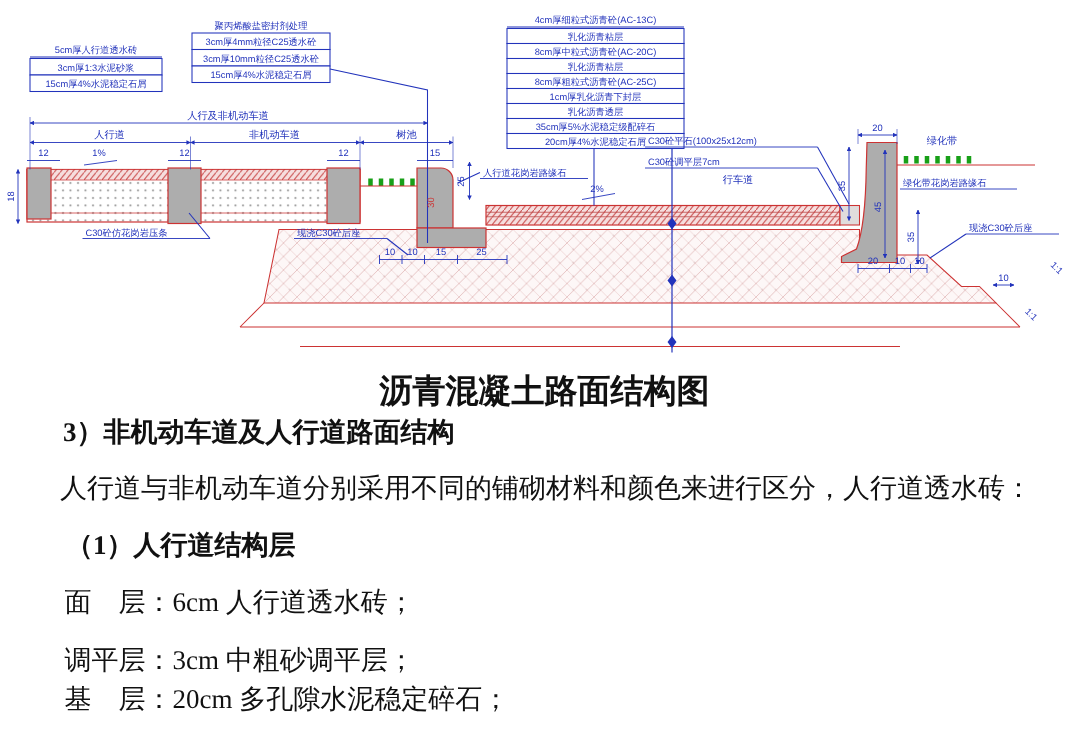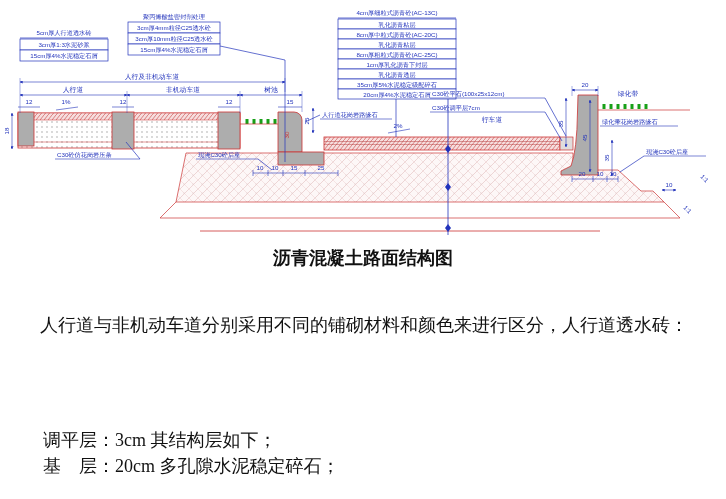--- a/index.html
+++ b/index.html
@@ -1,20 +1,20 @@
 <!DOCTYPE html>
 <html><head>
 <meta charset="utf-8">
 <style>
   html,body{margin:0;padding:0;}
   body{background:#ffffff;font-family:"Liberation Serif",serif;}
   #page{position:relative;width:726px;height:499px;background:#ffffff;overflow:hidden;}
   #diagram{position:absolute;left:0;top:0;}
   .cap{position:absolute;left:0;top:246px;width:726px;text-align:center;
-       font-size:18px;font-weight:bold;color:#111;}
+       font-size:22px;font-weight:bold;color:#111;}
   .h3line{position:absolute;left:42px;top:276px;font-size:18px;font-weight:bold;color:#111;}
   .para{position:absolute;left:40px;top:313px;width:686px;font-size:18px;color:#111;}
   .sub1{position:absolute;left:44px;top:351px;font-size:18px;font-weight:bold;color:#111;}
   .lay0{position:absolute;left:43px;top:389px;font-size:18px;color:#111;}
   .lay1{position:absolute;left:43px;top:428px;font-size:18px;color:#111;}
   .lay2{position:absolute;left:43px;top:454px;font-size:18px;color:#111;}
   svg text{font-family:"Liberation Sans",sans-serif;font-size:6.2px;fill:#2233bb;}
   svg text.zone{font-size:6.8px;}
   svg text.red{fill:#cc3333;}
 </style>
@@ -208,16 +208,19 @@
       <text x="582" y="176" text-anchor="middle">20</text>
       <text x="600" y="176" text-anchor="middle">10</text>
       <text x="613" y="176" text-anchor="middle">10</text>
       <text x="669" y="187" text-anchor="middle">10</text>
       <text x="703" y="180" text-anchor="middle" transform="rotate(45 703 180)">1:1</text>
       <text x="686" y="211" text-anchor="middle" transform="rotate(45 686 211)">1:1</text>
     </g>
   </svg>
 
   <div class="cap">沥青混凝土路面结构图</div>
+  <div class="h3line">3）非机动车道及人行道路面结构</div>
   <div class="para">人行道与非机动车道分别采用不同的铺砌材料和颜色来进行区分，人行道透水砖：</div>
-  <div class="lay1">调平层：3cm 其结构层如下；</div>
+  <div class="sub1">（1）人行道结构层</div>
+  <div class="lay0">面　层：6cm 人行道透水砖；</div>
+  <div class="lay1">调平层：3cm 中粗砂调平层；</div>
   <div class="lay2">基　层：20cm 多孔隙水泥稳定碎石；</div>
 </div>
 
 </body></html>

